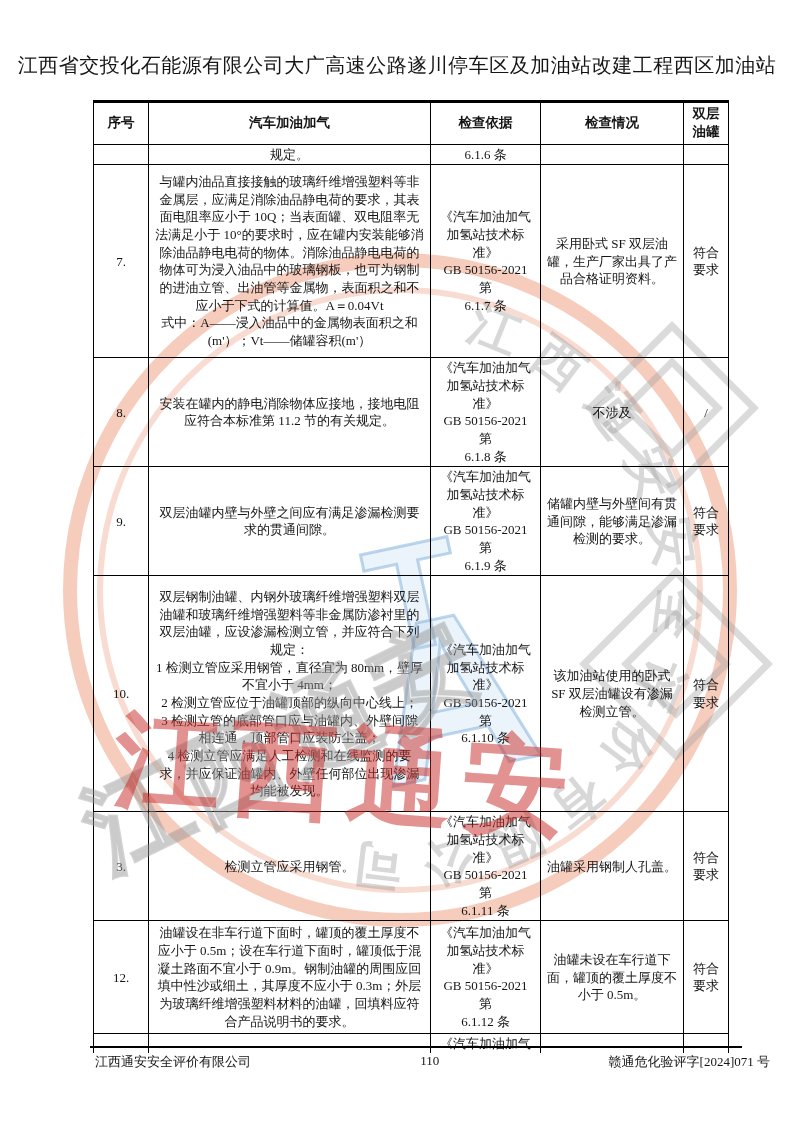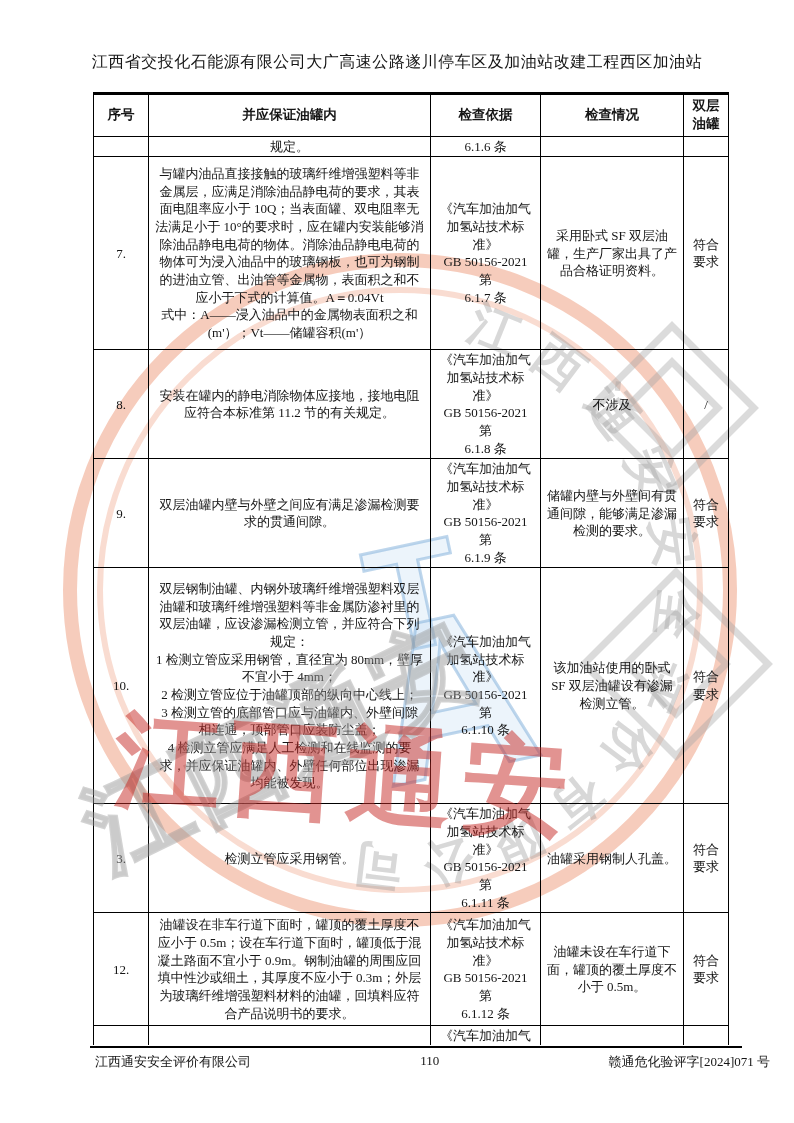--- a/index.html
+++ b/index.html
@@ -2,23 +2,23 @@
 <html><head>
 <meta charset="utf-8">
 <style>
   html,body{margin:0;padding:0;background:#e9e9e9;}
   .page{
     position:relative;width:794px;height:1123px;margin:0 auto;background:#ffffff;
     overflow:hidden;font-family:"Liberation Serif","DejaVu Serif",serif;color:#151515;
   }
   
   .doc-header{position:absolute;top:50px;left:0;right:0;text-align:center;
-    font-size:16px;line-height:1.5;letter-spacing:.5px;z-index:2;}
+    font-size:20px;line-height:1.5;letter-spacing:.5px;z-index:2;}
   
-  .table-wrap{position:absolute;left:93px;top:92px;width:637px;height:953px;overflow:hidden;z-index:2;}
+  .table-wrap{position:absolute;left:93px;top:100px;width:637px;height:953px;overflow:hidden;z-index:2;}
   table.insp{border-collapse:collapse;table-layout:fixed;width:635px;font-size:13px;
     border-top:3px solid #000;}
   table.insp th,table.insp td{border:1px solid #000;vertical-align:middle;text-align:center;
     line-height:1.36;padding:1px 6px;overflow:hidden;}
   table.insp th{font-weight:bold;font-size:13.5px;padding:2px 2px;}
   td.pre{white-space:pre-line;}
   td.content{padding:1px 7px;}
   td.situation{padding:1px 8px;}
   td.result{padding:1px 2px;}
   
@@ -71,21 +71,21 @@
       <colgroup>
         <col style="width:55px">
           <col style="width:282px">
           <col style="width:110px">
         <col style="width:143px">
           <col style="width:45px">
       </colgroup>
       <thead>
         <tr style="height:42px">
           <th>序号</th>
-          <th>并应保证油罐内</th>
+          <th>汽车加油加气</th>
           <th>检查依据</th>
           <th>检查情况</th>
           <th>双层油罐</th>
         </tr>
       </thead>
       <tbody>
         <tr style="height:20px">
           <td></td>
           <td class="content">规定。</td>
           <td>6.1.6 条</td>

